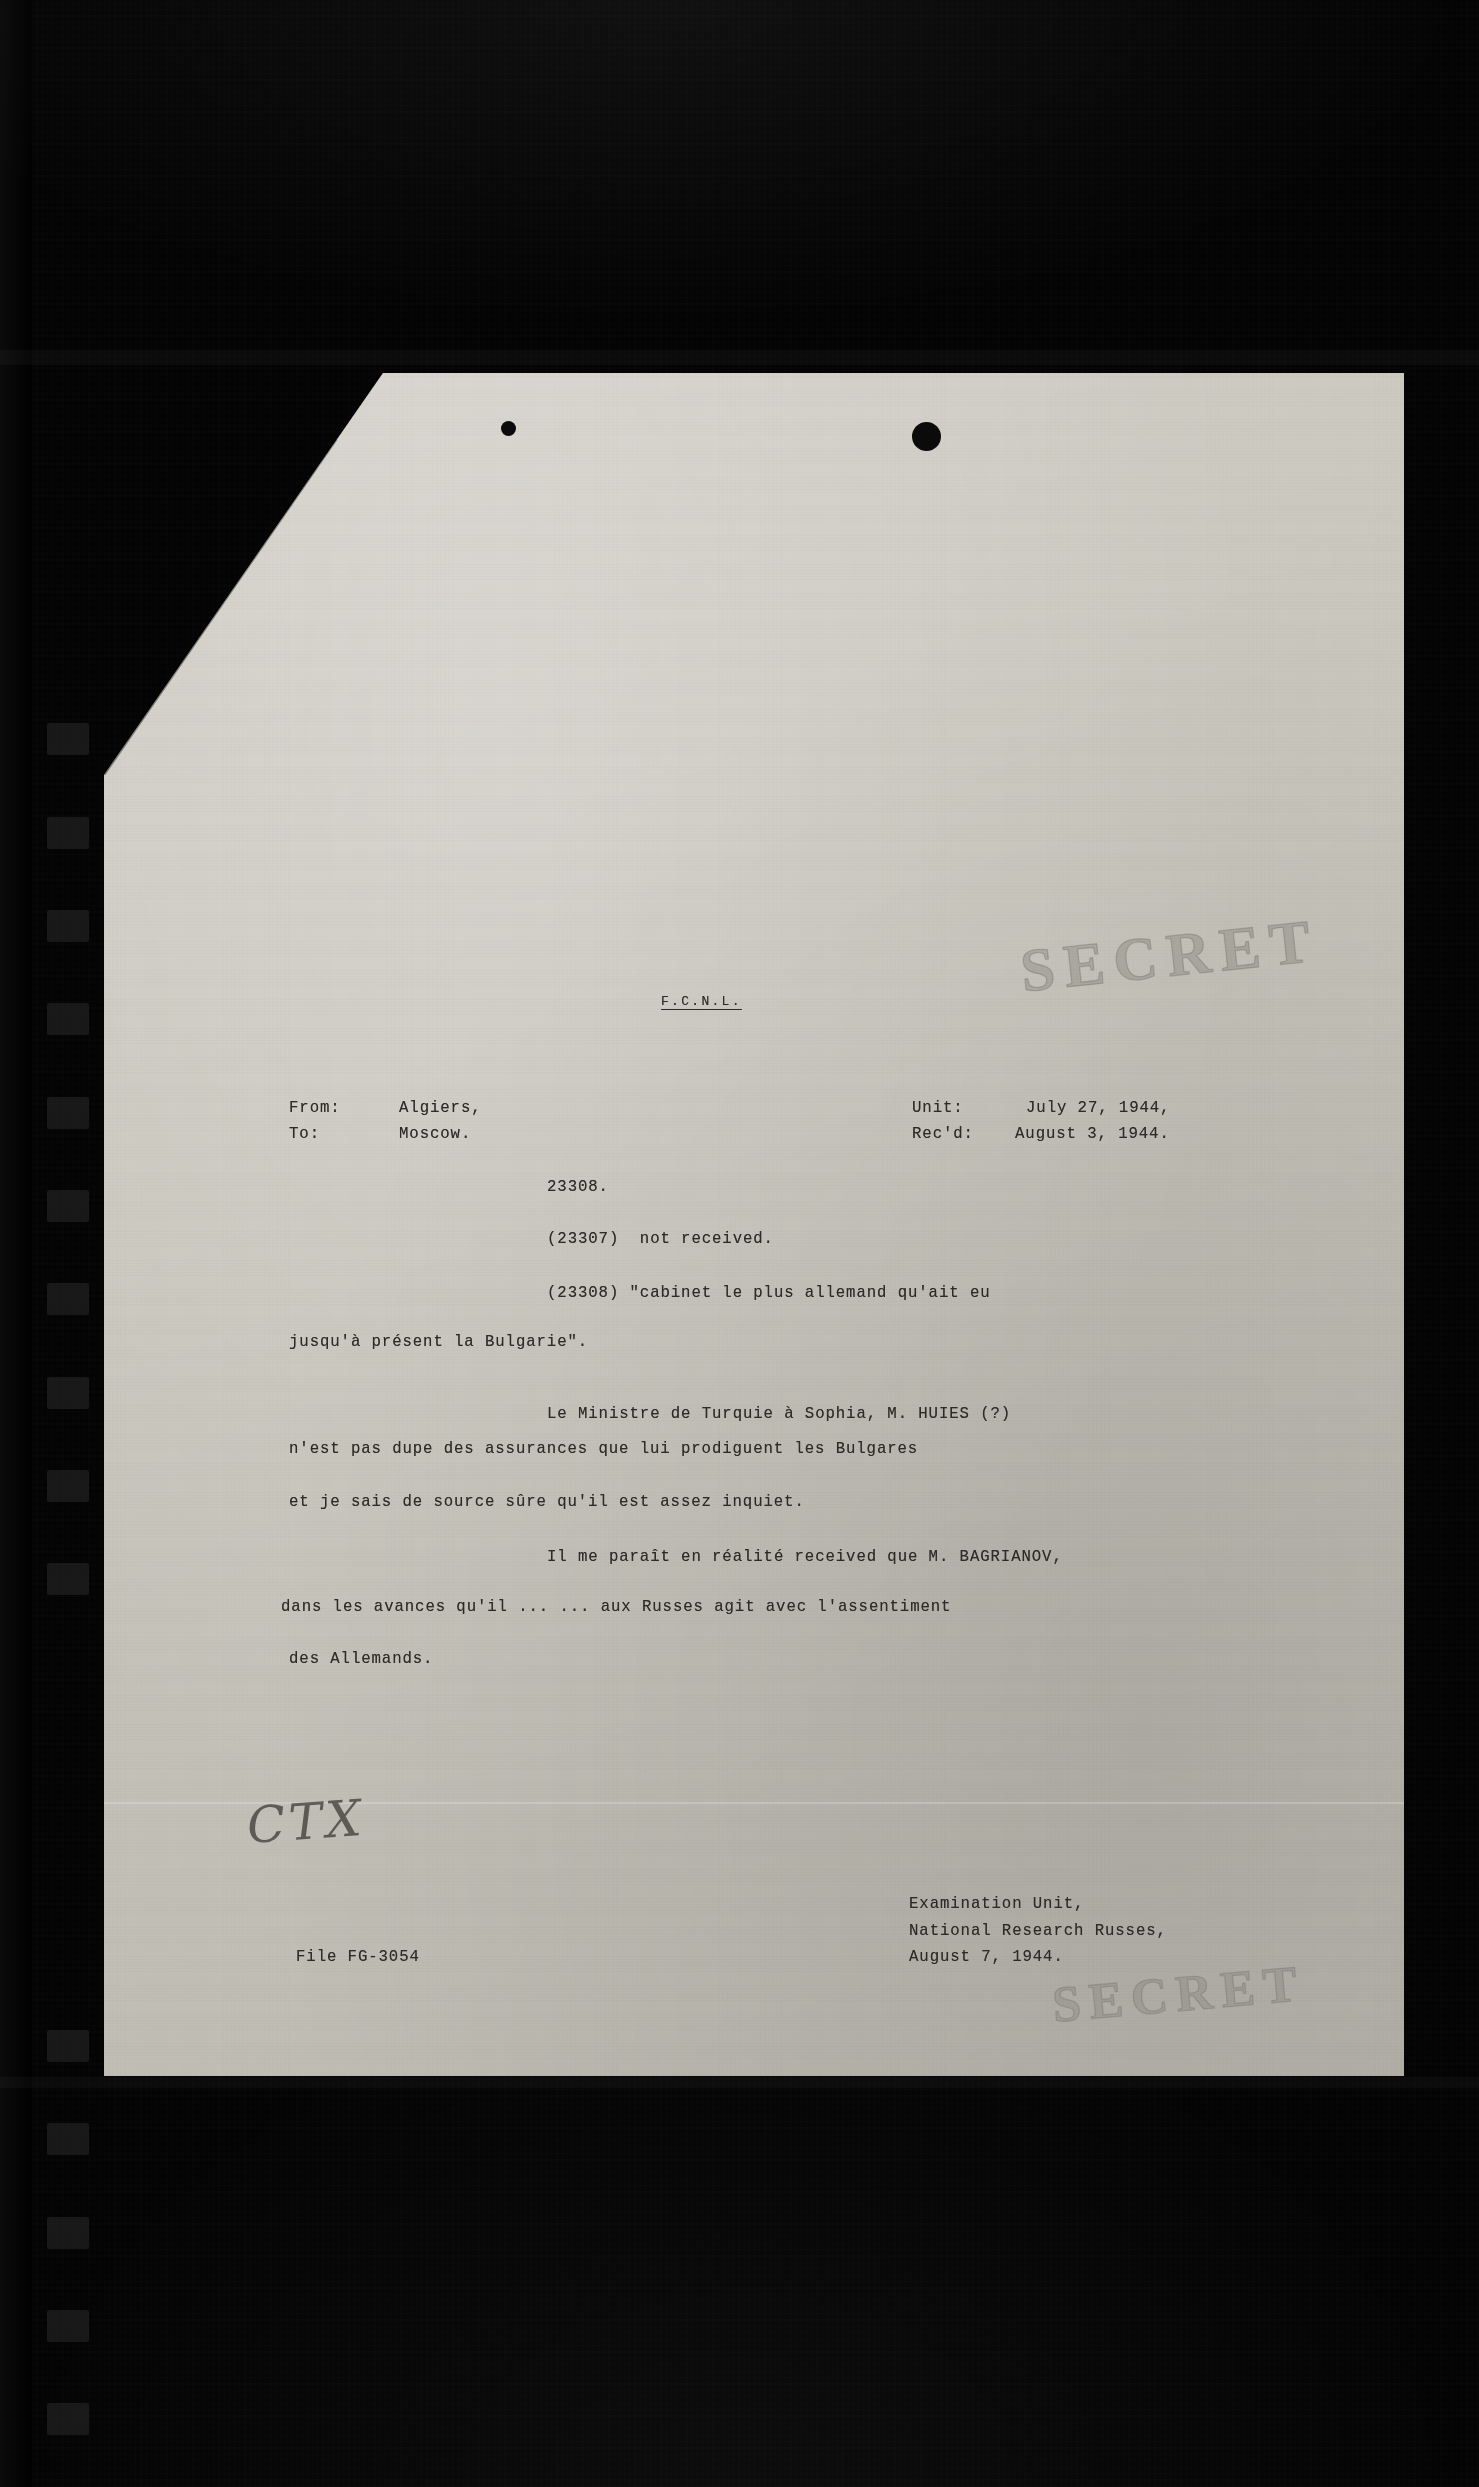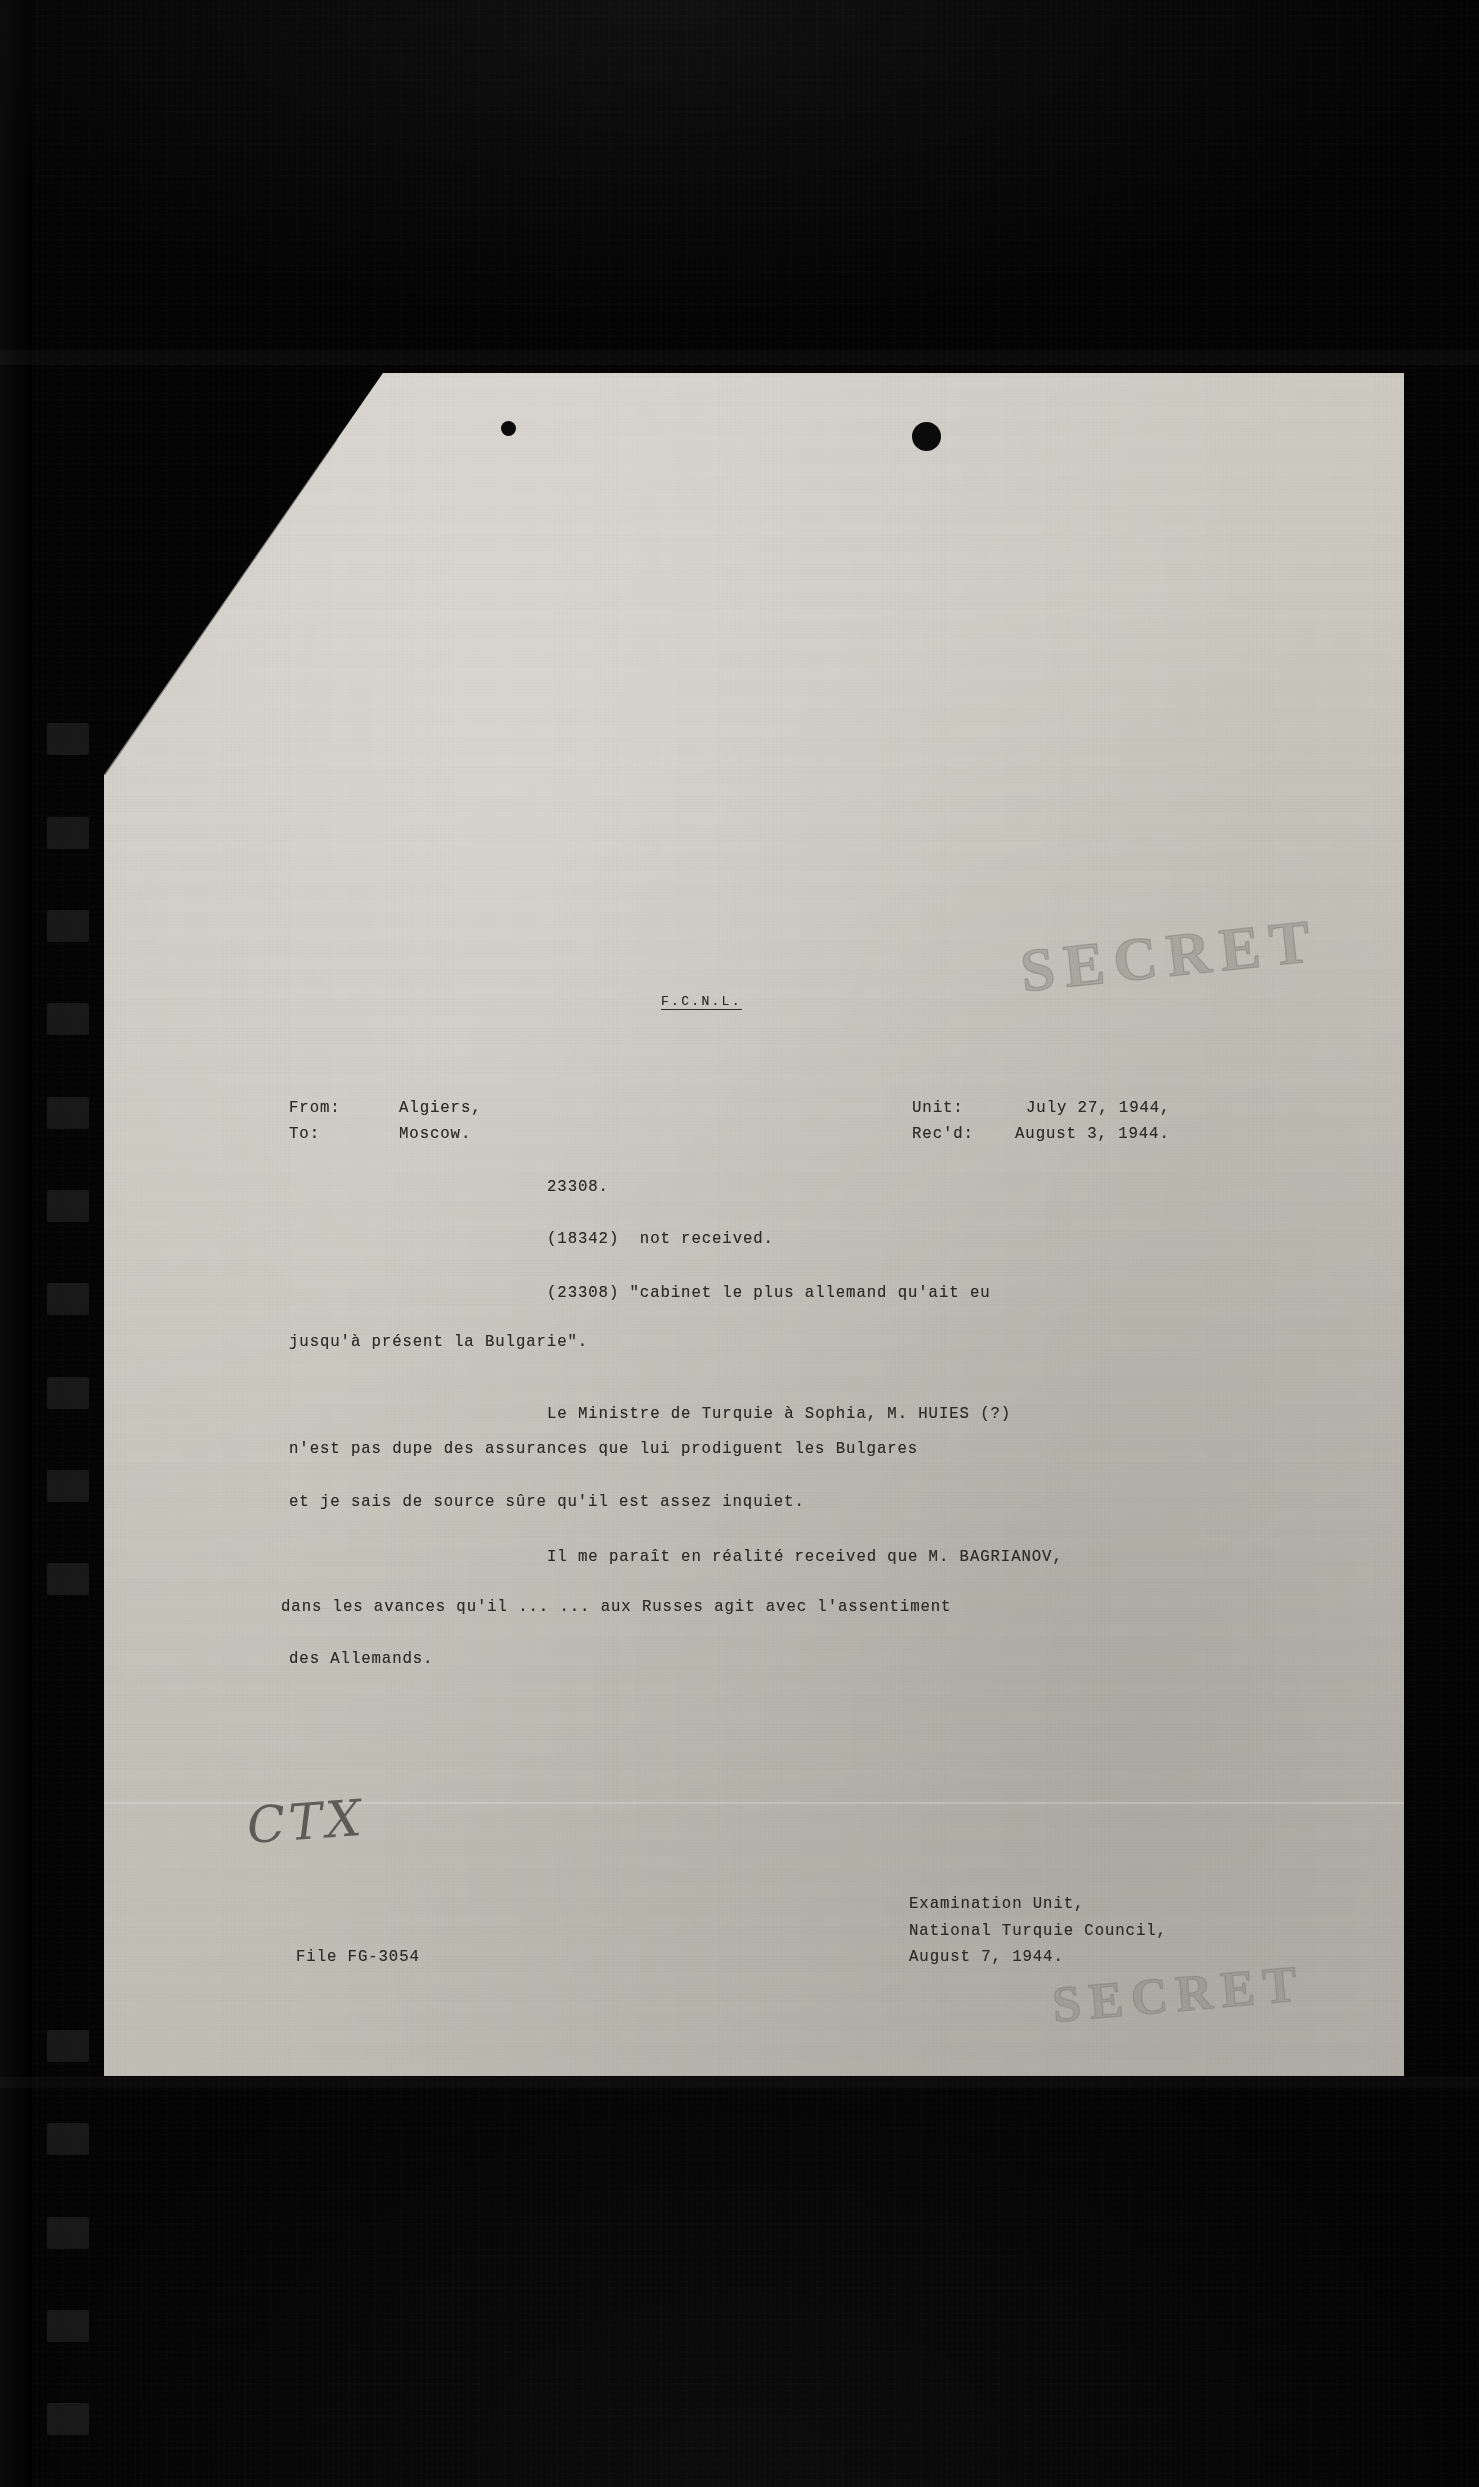--- a/index.html
+++ b/index.html
@@ -232,33 +232,33 @@
   <div class="typed" style="left:185px; top:752px;">To:</div>
   <div class="typed" style="left:295px; top:752px;">Moscow.</div>
 
   <div class="typed" style="left:808px; top:726px;">Unit:</div>
   <div class="typed" style="left:922px; top:726px;">July 27, 1944,</div>
   <div class="typed" style="left:808px; top:752px;">Rec'd:</div>
   <div class="typed" style="left:911px; top:752px;">August 3, 1944.</div>
 
   <div class="typed" style="left:443px; top:805px;">23308.</div>
 
-  <div class="typed body-line" style="left:443px; top:857px;">(18342)  not received.</div>
+  <div class="typed body-line" style="left:443px; top:857px;">(23307)  not received.</div>
   <div class="typed body-line" style="left:443px; top:911px;">(23308) "cabinet le plus allemand qu'ait eu</div>
   <div class="typed body-line" style="left:185px; top:960px;">jusqu'à présent la Bulgarie".</div>
   <div class="typed body-line" style="left:443px; top:1032px;">Le Ministre de Turquie à Sophia, M. HUIES (?)</div>
   <div class="typed body-line" style="left:185px; top:1067px;">n'est pas dupe des assurances que lui prodiguent les Bulgares</div>
   <div class="typed body-line" style="left:185px; top:1120px;">et je sais de source sûre qu'il est assez inquiet.</div>
   <div class="typed body-line" style="left:443px; top:1175px;">Il me paraît en réalité received que M. BAGRIANOV,</div>
   <div class="typed body-line" style="left:177px; top:1225px;">dans les avances qu'il ... ... aux Russes agit avec l'assentiment</div>
   <div class="typed body-line" style="left:185px; top:1277px;">des Allemands.</div>
 
   <div class="scratch" style="top:1429px;"></div>
 
   <div class="handwriting" style="left:143px; top:1420px;">CTX</div>
 
   <div class="typed" style="left:192px; top:1575px;">File FG-3054</div>
 
   <div class="typed" style="left:805px; top:1522px;">Examination Unit,</div>
-  <div class="typed" style="left:805px; top:1549px;">National Turquie Council,</div>
+  <div class="typed" style="left:805px; top:1549px;">National Research Russes,</div>
   <div class="typed" style="left:805px; top:1575px;">August 7, 1944.</div>
 </div>
 
 
 </body></html>

